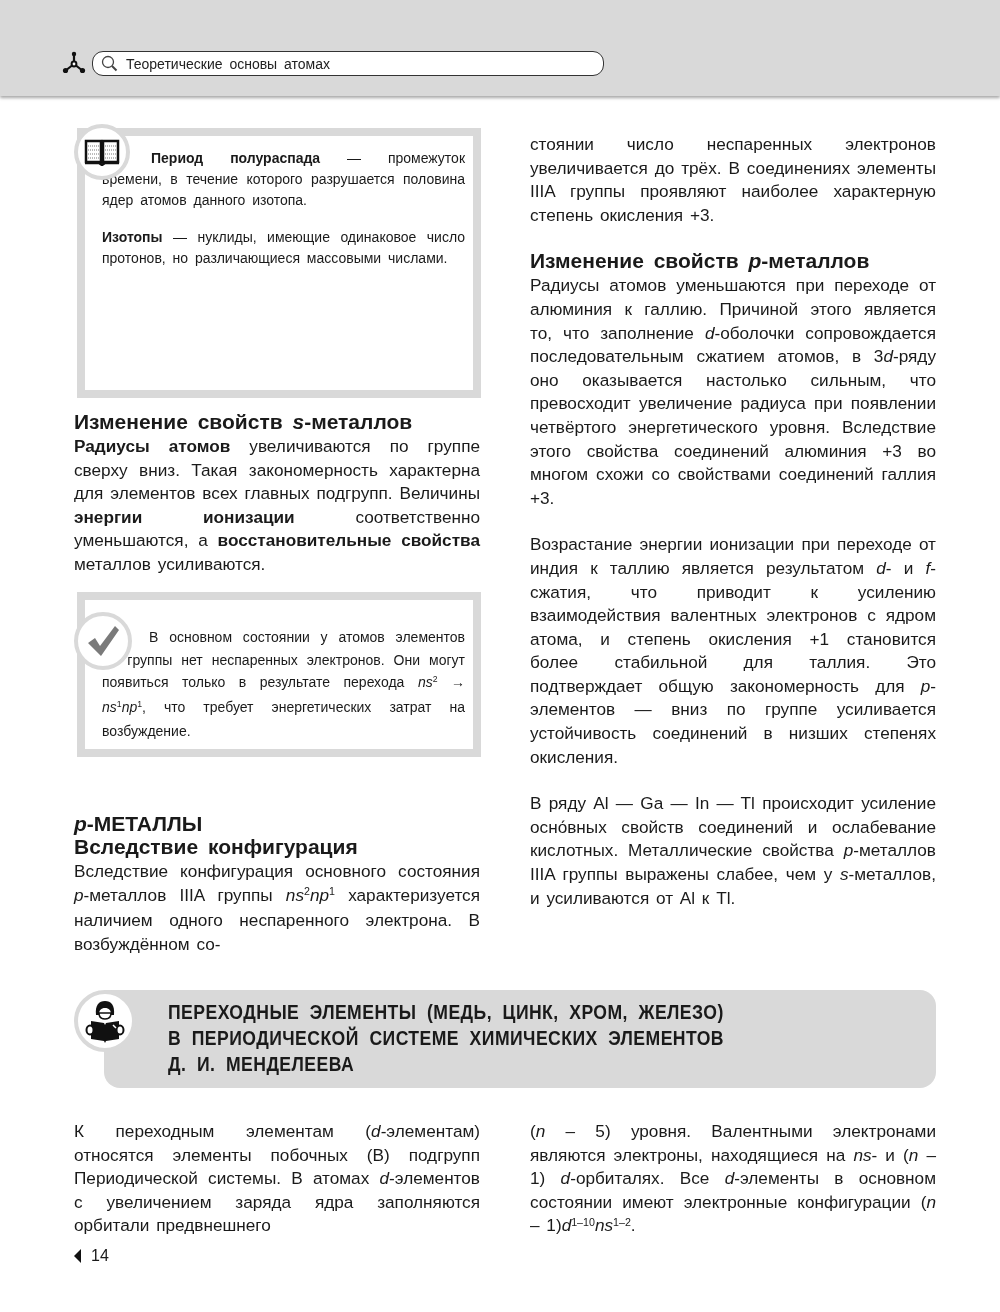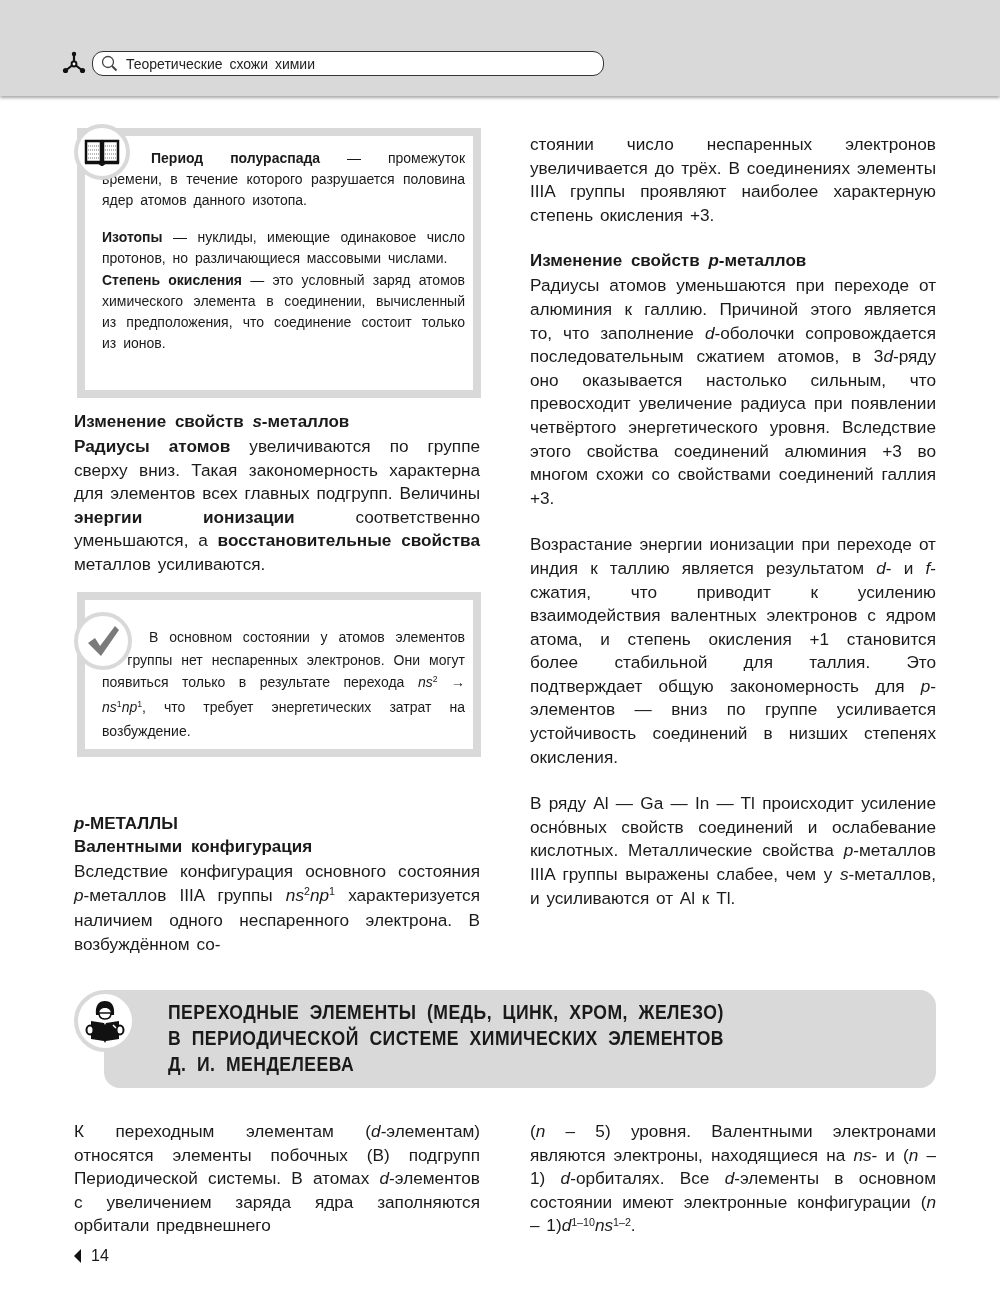--- a/index.html
+++ b/index.html
@@ -33,21 +33,21 @@
   .box {
     position: absolute; box-sizing: border-box; border: 8px solid #d9d9d9;
     background: #fff;
   }
   .box .inner { font-size: 14px; line-height: 21px; text-align: justify; word-spacing: 3px; }
   .icon-circle {
     position: absolute; width: 52px; height: 52px; border-radius: 50%;
     background: #fff; border: 4px solid #d9d9d9; box-sizing: border-box;
     display: flex; align-items: center; justify-content: center;
   }
-  .h-sub { font-weight: bold; font-size: 17px; line-height: 23px; word-spacing: 4px; text-align: left; }
+  .h-sub { font-weight: bold; font-size: 21px; line-height: 23px; word-spacing: 4px; text-align: left; }
 
   .section-band {
     position: absolute; left: 104px; top: 990px; width: 832px; height: 98px;
     background: #d9d9d9; border-radius: 0 16px 16px 16px;
   }
   .section-title {
     position: absolute; left: 168px; top: 999px; font-weight: bold; font-size: 20px;
     line-height: 26px; letter-spacing: 0.5px; word-spacing: 6px; color: #1a1a1a;
     transform: scaleX(0.88); transform-origin: left top;
   }
@@ -70,29 +70,28 @@
     <circle cx="12" cy="13" r="1.4" fill="#fff"></circle>
     <circle cx="12" cy="3" r="2.2" fill="#111"></circle>
     <circle cx="3.5" cy="19.5" r="2.6" fill="#111"></circle>
     <circle cx="20.5" cy="19.5" r="2.6" fill="#111"></circle>
   </svg>
   <div class="search">
     <svg width="17" height="17" viewBox="0 0 17 17">
       <circle cx="7" cy="7" r="5.5" fill="none" stroke="#444" stroke-width="1.3"></circle>
       <line x1="11" y1="11" x2="15.5" y2="15.5" stroke="#444" stroke-width="2"></line>
     </svg>
-    <span class="label">Теоретические схожи химии</span>
+    <span class="label">Теоретические основы атомах</span>
   </div>
 </div>
 
 <div class="box" style="left:77px; top:128px; width:404px; height:270px;">
   <div class="inner" style="position:absolute; left:17px; top:12px; width:363px;">
     <p style="text-indent:49px;"><b>Период полураспада</b><span> — промежуток времени, в течение которого разрушается половина ядер атомов данного изотопа.</span></p>
     <p style="margin-top:16px;"><b>Изотопы</b><span> — нуклиды, имеющие одинаковое число протонов, но различающиеся массовыми числами.</span></p>
-    <p style="margin-top:1px;"><b>Степень окисления</b><span> — это условный заряд атомов химического элемента в соединении, вычисленный из предположения, что соединение состоит только из ионов.</span></p>
   </div>
 </div>
 <div class="icon-circle" style="left:74px; top:124px; width:56px; height:56px;">
   <svg width="36" height="28" viewBox="0 0 36 28">
     <path d="M2 3 H17 V24 H2 Z" fill="#fff" stroke="#111" stroke-width="2.5"></path>
     <path d="M19 3 H34 V24 H19 Z" fill="#fff" stroke="#111" stroke-width="2.5"></path>
     <path d="M1 25 H15 L18 27 L21 25 H35" fill="none" stroke="#111" stroke-width="2.5"></path>
     <g stroke="#777" stroke-width="1" stroke-dasharray="1 1">
       <line x1="4" y1="8" x2="15" y2="8"></line>
         <line x1="4" y1="12" x2="15" y2="12"></line>
@@ -117,21 +116,21 @@
   </div>
 </div>
 <div class="icon-circle" style="left:74px; top:612px; width:58px; height:58px;">
   <svg width="36" height="34" viewBox="0 0 36 34">
     <path d="M3 19 L10 14 L15 22 L30 2 L34 6 L16 32 Z" fill="#7a7a7a"></path>
   </svg>
 </div>
 
 <div class="col left" style="top:812px;">
   <p class="h-sub"><i>p</i><span>-МЕТАЛЛЫ</span></p>
-  <p class="h-sub">Валентными конфигурация</p>
+  <p class="h-sub">Вследствие конфигурация</p>
   <p style="margin-top:2px;"><span>Вследствие конфигурация основного состояния </span><i>p</i><span>-металлов IIIA группы </span><i>ns</i><sup>2</sup><i>np</i><sup>1</sup><span> характеризуется наличием одного неспаренного электрона. В возбуждённом со-</span></p>
 </div>
 
 <div class="col right" style="top:133px;">
   <p>стоянии число неспаренных электронов увеличивается до трёх. В соединениях элементы IIIA группы проявляют наиболее характерную степень окисления +3.</p>
   <p class="h-sub" style="margin-top:22px;"><span>Изменение свойств </span><i>p</i><span>-металлов</span></p>
   <p style="margin-top:2px;"><span>Радиусы атомов уменьшаются при переходе от алюминия к галлию. Причиной этого является то, что заполнение </span><i>d</i><span>-оболочки сопровождается последовательным сжатием атомов, в 3</span><i>d</i><span>-ряду оно оказывается настолько сильным, что превосходит увеличение радиуса при появлении четвёртого энергетического уровня. Вследствие этого свойства соединений алюминия +3 во многом схожи со свойствами соединений галлия +3.</span></p>
   <p style="margin-top:23px;"><span>Возрастание энергии ионизации при переходе от индия к таллию является результатом </span><i>d</i><span>- и </span><i>f</i><span>-сжатия, что приводит к усилению взаимодействия валентных электронов с ядром атома, и степень окисления +1 становится более стабильной для таллия. Это подтверждает общую закономерность для </span><i>p</i><span>-элементов — вниз по группе усиливается устойчивость соединений в низших степенях окисления.</span></p>
   <p style="margin-top:23px;"><span>В ряду Al — Ga — In — Tl происходит усиление осно́вных свойств соединений и ослабевание кислотных. Металлические свойства </span><i>p</i><span>-металлов IIIA группы выражены слабее, чем у </span><i>s</i><span>-металлов, и усиливаются от Al к Tl.</span></p>
 </div>

